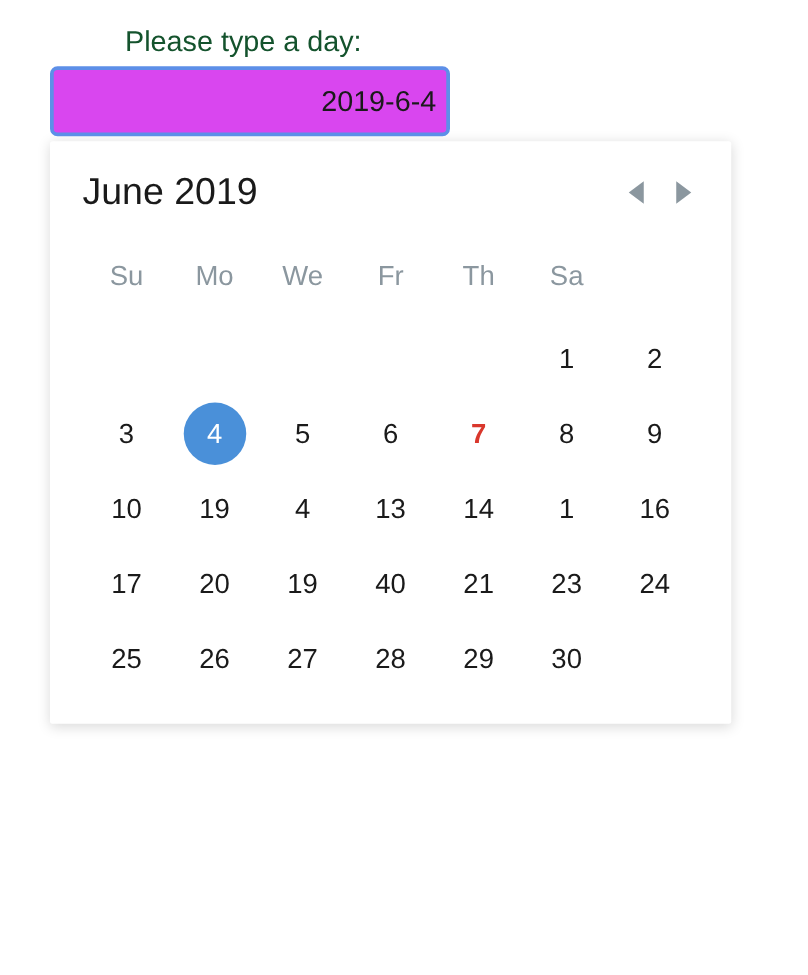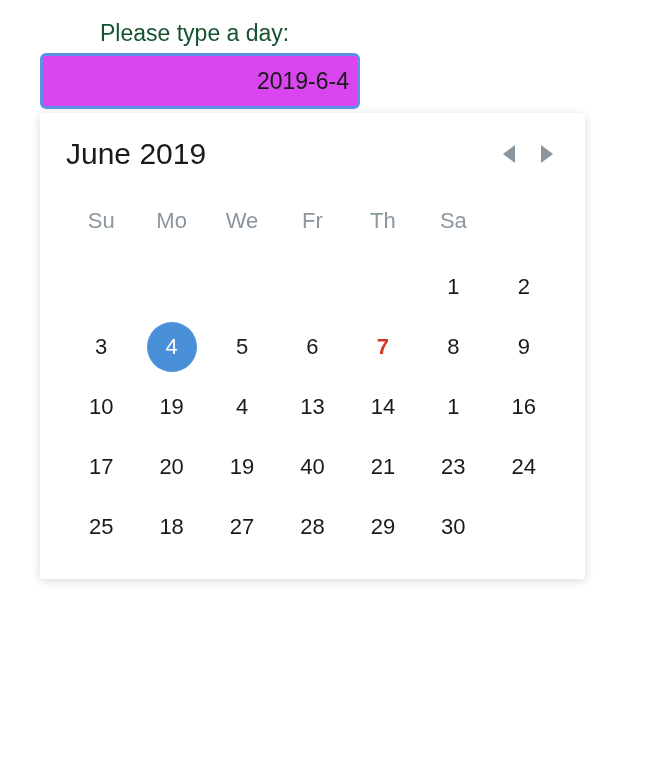--- a/index.html
+++ b/index.html
@@ -220,21 +220,21 @@
       <div class="day-cell">
         <button class="day-btn">23</button>
       </div>
       <div class="day-cell">
         <button class="day-btn">24</button>
       </div>
       <div class="day-cell">
         <button class="day-btn">25</button>
       </div>
       <div class="day-cell">
-        <button class="day-btn">18</button>
+        <button class="day-btn">26</button>
       </div>
       <div class="day-cell">
         <button class="day-btn">27</button>
       </div>
       <div class="day-cell">
         <button class="day-btn">28</button>
       </div>
       <div class="day-cell">
         <button class="day-btn">29</button>
       </div>

